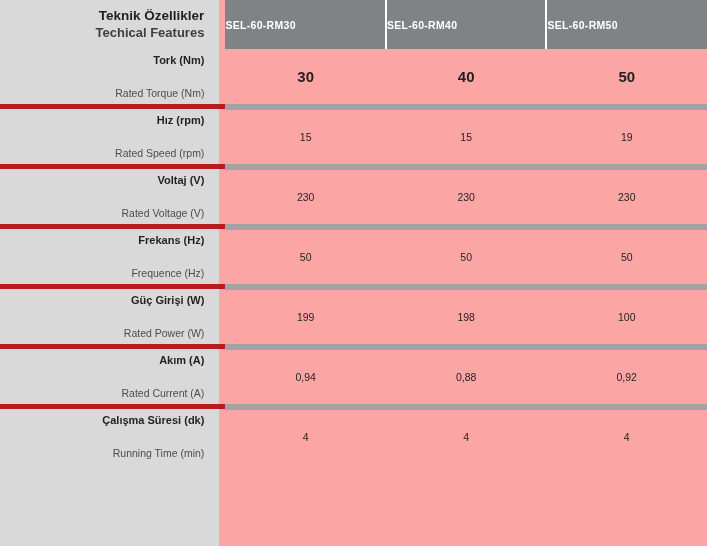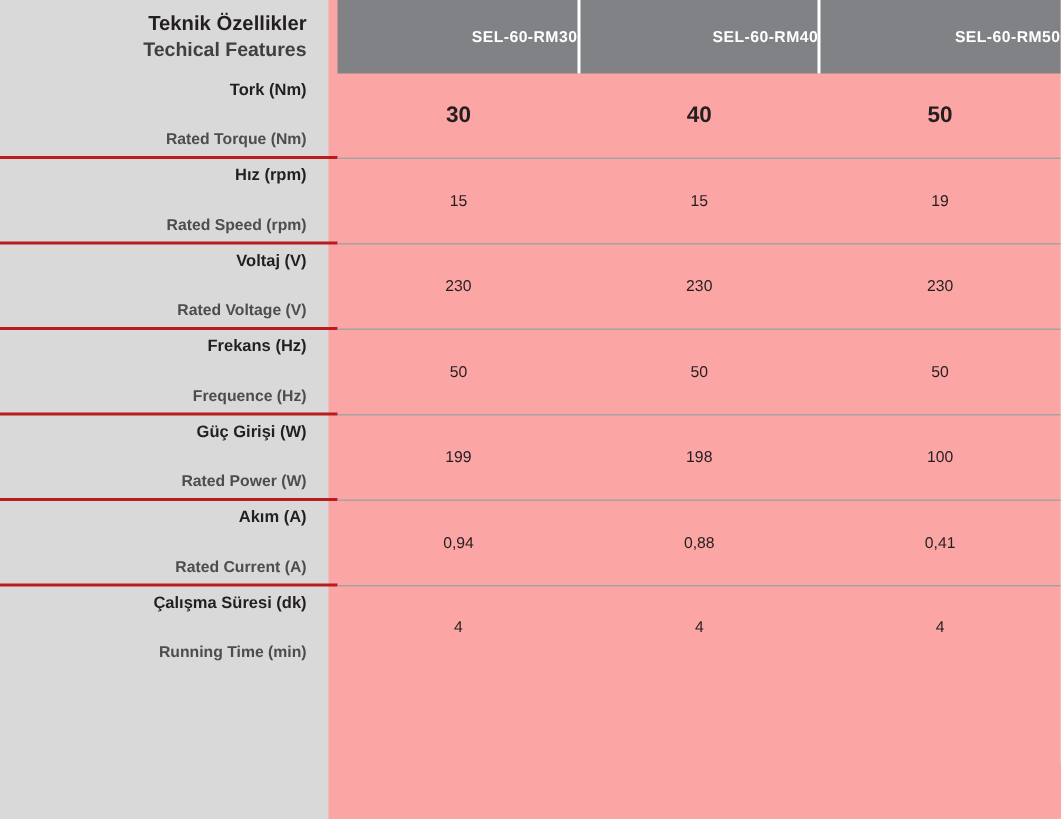--- a/index.html
+++ b/index.html
@@ -64,60 +64,60 @@
     font-weight: bold;
     color: #3f3f3f;
     line-height: 1.25;
   }
   .hdr-model {
     background: #808285;
     color: #ffffff;
     font-size: 10.5px;
     font-weight: bold;
     letter-spacing: 0.3px;
-    text-align: right;
+    text-align: left;
     height: 46px;
     box-sizing: border-box;
     border-left: 2px solid #ffffff;
   }
   .hdr-model.first { border-left: none; }
 
   
   tbody td {
     padding: 0;
     margin: 0;
     vertical-align: middle;
     height: 47px;
   }
   td.label {
     text-align: right;
     padding: 4px 21px 4px 8px;
     box-sizing: border-box;
-    border-bottom: 2px solid #b91c1c;
+    border-bottom: 5px solid #b91c1c;
   }
   td.label .l1 {
     display: block;
     font-size: 11px;
     font-weight: bold;
     color: #231f20;
     line-height: 1.35;
   }
   td.label .l2 {
     display: block;
     font-size: 10.5px;
-    font-weight: bold;
+    font-weight: normal;
     color: #4d4d4d;
     line-height: 1.35;
     margin-top: 18px;
   }
   td.value {
     text-align: center;
     font-size: 10.5px;
     color: #231f20;
-    border-bottom: 1px solid #a3a3a3;
+    border-bottom: 6px solid #a3a3a3;
     box-sizing: border-box;
   }
   tbody tr.emph td.value {
     font-size: 15px;
     font-weight: bold;
   }
   tbody tr:last-child td.label,
   tbody tr:last-child td.value {
     border-bottom: none;
   }
@@ -206,21 +206,21 @@
         <td class="value">100</td>
       </tr>
 
       <tr>
         <td class="label">
           <span class="l1">Akım (A)</span>
           <span class="l2">Rated Current (A)</span>
         </td>
         <td class="value">0,94</td>
         <td class="value">0,88</td>
-        <td class="value">0,41</td>
+        <td class="value">0,92</td>
       </tr>
 
       <tr>
         <td class="label">
           <span class="l1">Çalışma Süresi (dk)</span>
           <span class="l2">Running Time (min)</span>
         </td>
         <td class="value">4</td>
         <td class="value">4</td>
         <td class="value">4</td>

